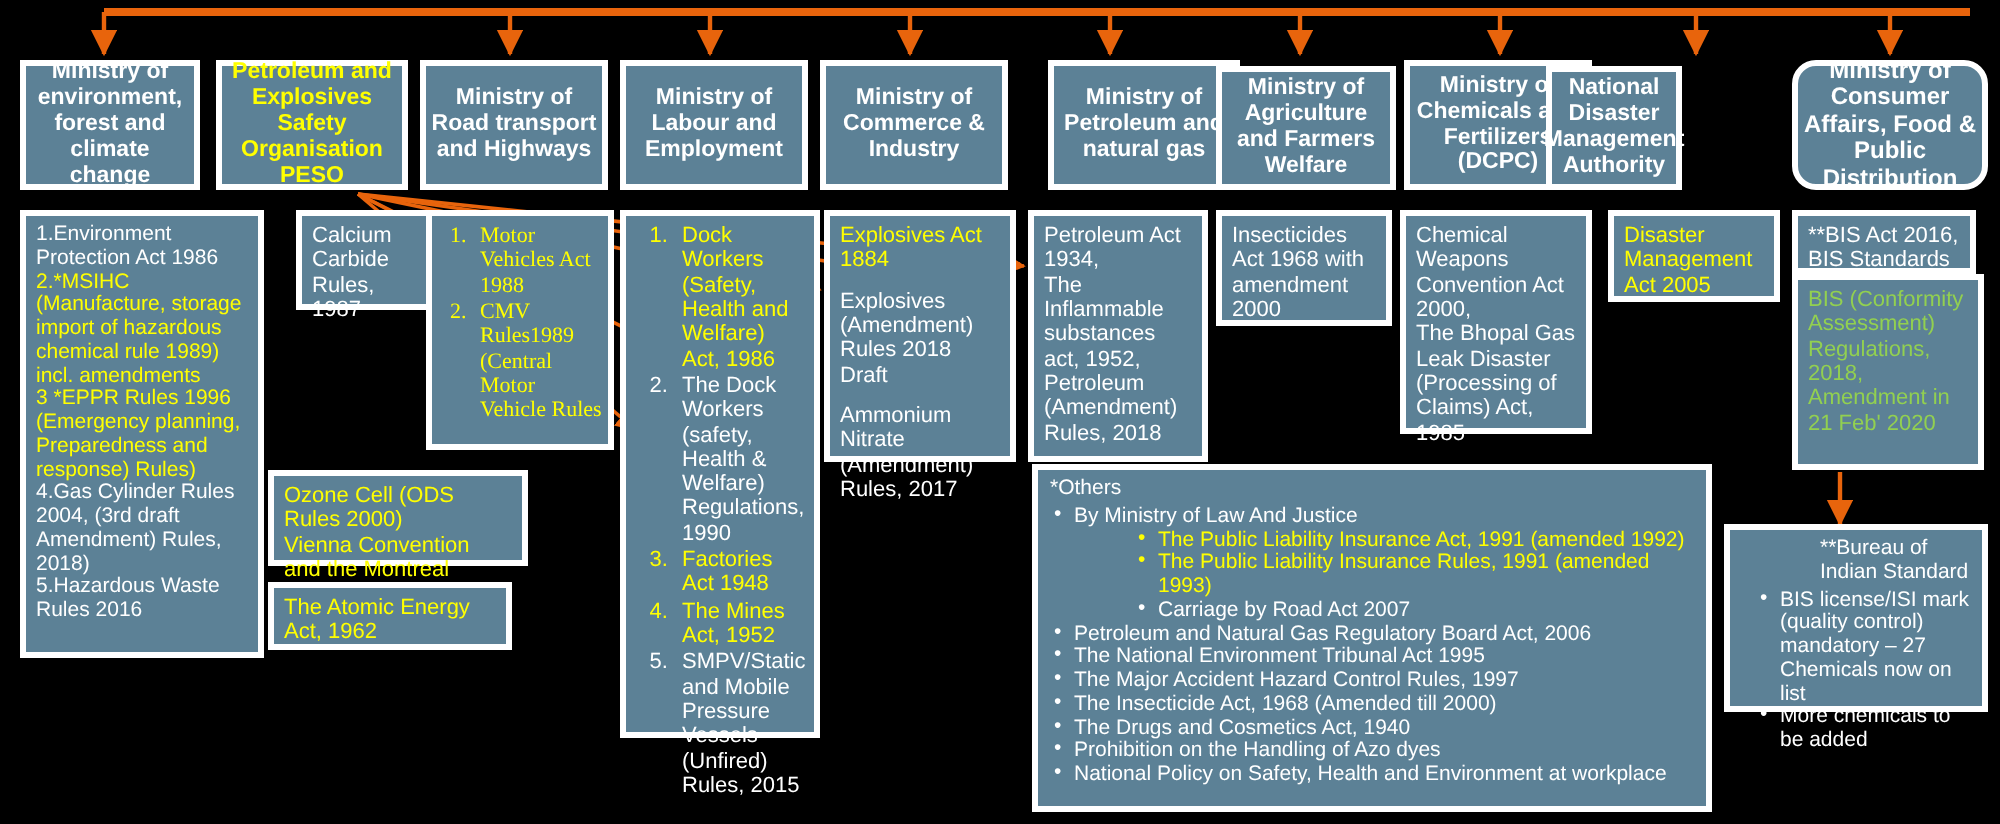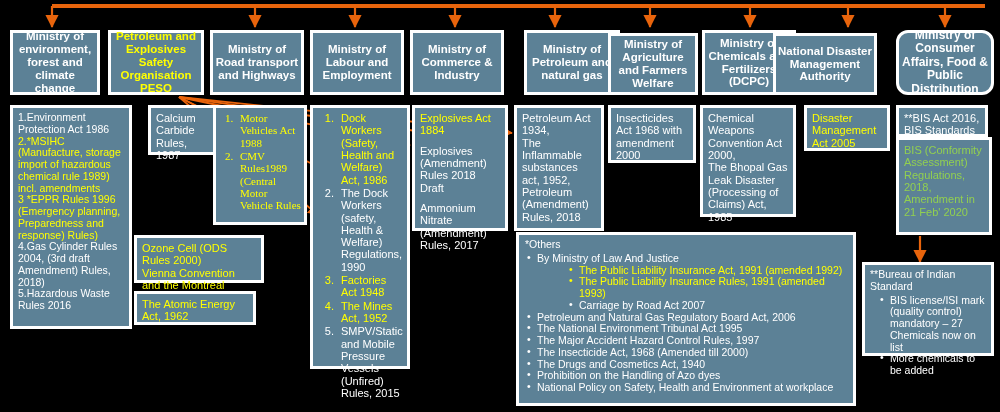--- a/index.html
+++ b/index.html
@@ -90,21 +90,21 @@
   </div>
 
   <div class="box hdr" style="left:608px;top:33px;width:90px;height:62px;">
     <span>Ministry of Agriculture and Farmers Welfare</span>
   </div>
 
   <div class="box hdr" style="left:702px;top:30px;width:94px;height:65px;">
     <span>Ministry of Chemicals and Fertilizers (DCPC)</span>
   </div>
 
-  <div class="box hdr" style="left:773px;top:33px;width:104px;height:62px;">
+  <div class="box hdr" style="left:773px;top:33px;width:68px;height:62px;">
     <span>National Disaster Management Authority</span>
   </div>
 
   <div class="box hdr small" style="left:896px;top:30px;width:98px;height:65px;">
     <span>Ministry of Consumer Affairs, Food &amp; Public Distribution</span>
   </div>
 
   <div class="box txt" style="left:10px;top:105px;width:122px;height:224px;font-size:10.5px;">
     <span class="ln">1.Environment Protection Act 1986</span>
     <span class="ln" style="color:#ffff00">2.*MSIHC (Manufacture, storage import of hazardous chemical rule 1989) incl. amendments</span>
@@ -187,18 +187,18 @@
     <div class="bul">Petroleum and Natural Gas Regulatory Board Act, 2006</div>
     <div class="bul">The National Environment Tribunal Act 1995</div>
     <div class="bul">The Major Accident Hazard Control Rules, 1997</div>
     <div class="bul">The Insecticide Act, 1968 (Amended till 2000)</div>
     <div class="bul">The Drugs and Cosmetics Act, 1940</div>
     <div class="bul">Prohibition on the Handling of Azo dyes</div>
     <div class="bul">National Policy on Safety, Health and Environment at workplace</div>
   </div>
 
   <div class="box" style="left:862px;top:262px;width:132px;height:94px;padding:4px 5px;font-size:10.5px;">
-    <div class="ln" style="margin-bottom:2px;">**Bureau of Indian Standard</div>
+    <div class="ln" style="margin-bottom:2px;margin-left:40px;">**Bureau of Indian Standard</div>
     <div class="bul" style="margin-left:8px;">BIS license/ISI mark (quality control) mandatory – 27 Chemicals now on list</div>
     <div class="bul" style="margin-left:8px;">More chemicals to be added</div>
   </div>
 
 </div>
 
 </body></html>

